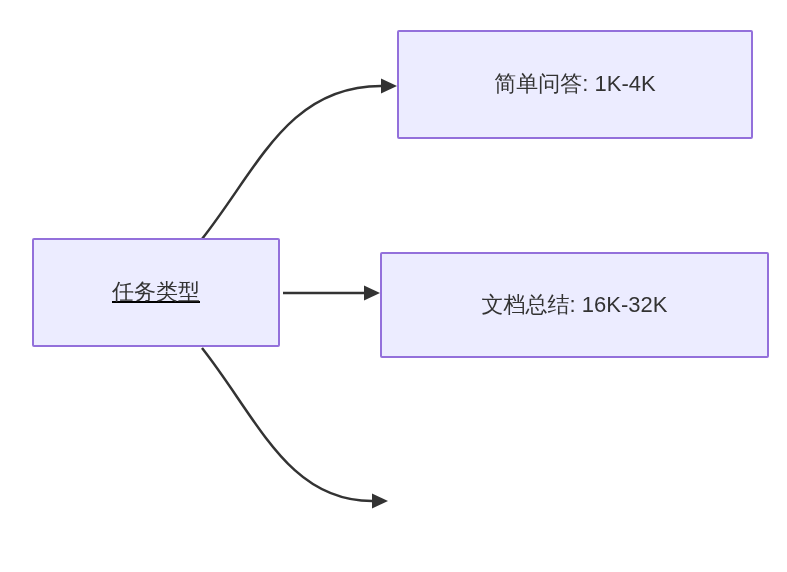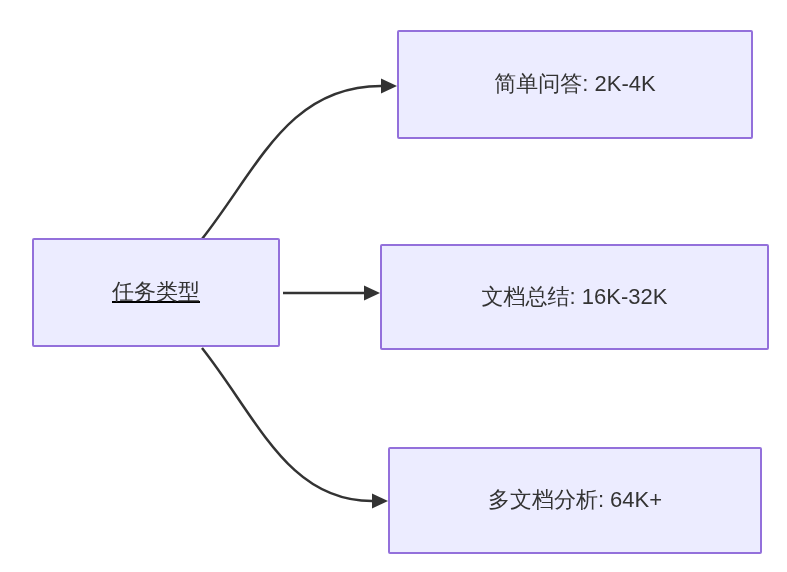--- a/index.html
+++ b/index.html
@@ -43,21 +43,21 @@
   }
   .node-label {
     color: var(--text, #333333);
     font-size: 22px;
     line-height: 1.3;
     text-align: center;
     white-space: nowrap;
   }
   .node-root  { left: 32px;  top: 238px; width: 248px; height: 109px; text-decoration: underline; }
   .node-child-0 { left: 397px; top: 30px;  width: 356px; height: 109px; }
-  .node-child-1 { left: 380px; top: 244px; width: 389px; height: 106px; }
+  .node-child-1 { left: 380px; top: 252px; width: 389px; height: 106px; }
   .node-child-2 { left: 388px; top: 447px; width: 374px; height: 107px; }
 </style>
 </head>
 <body>
 
 <div class="canvas">
 
   <svg class="edges-layer" viewBox="0 0 787 572" xmlns="http://www.w3.org/2000/svg">
 
     <path class="edge-path" d="M 202 239 C 258 168, 288 86, 381 86"></path>
@@ -68,24 +68,21 @@
 
     <path class="edge-path" d="M 202 348 C 258 419, 288 501, 372 501"></path>
     <polygon class="arrowhead" points="372,493.5 388,501 372,508.5"></polygon>
   </svg>
 
   <div class="node node-root">
     <span class="node-label">任务类型</span>
   </div>
 
   <div class="node node-child-0">
-    <span class="node-label">简单问答: 2K-4K</span>
+    <span class="node-label">简单问答: 1K-4K</span>
   </div>
 
   <div class="node node-child-1">
     <span class="node-label">文档总结: 16K-32K</span>
   </div>
 
-  <div class="node node-child-2">
-    <span class="node-label">多文档分析: 64K+</span>
-  </div>
 
 </div>
 
 </body></html>

